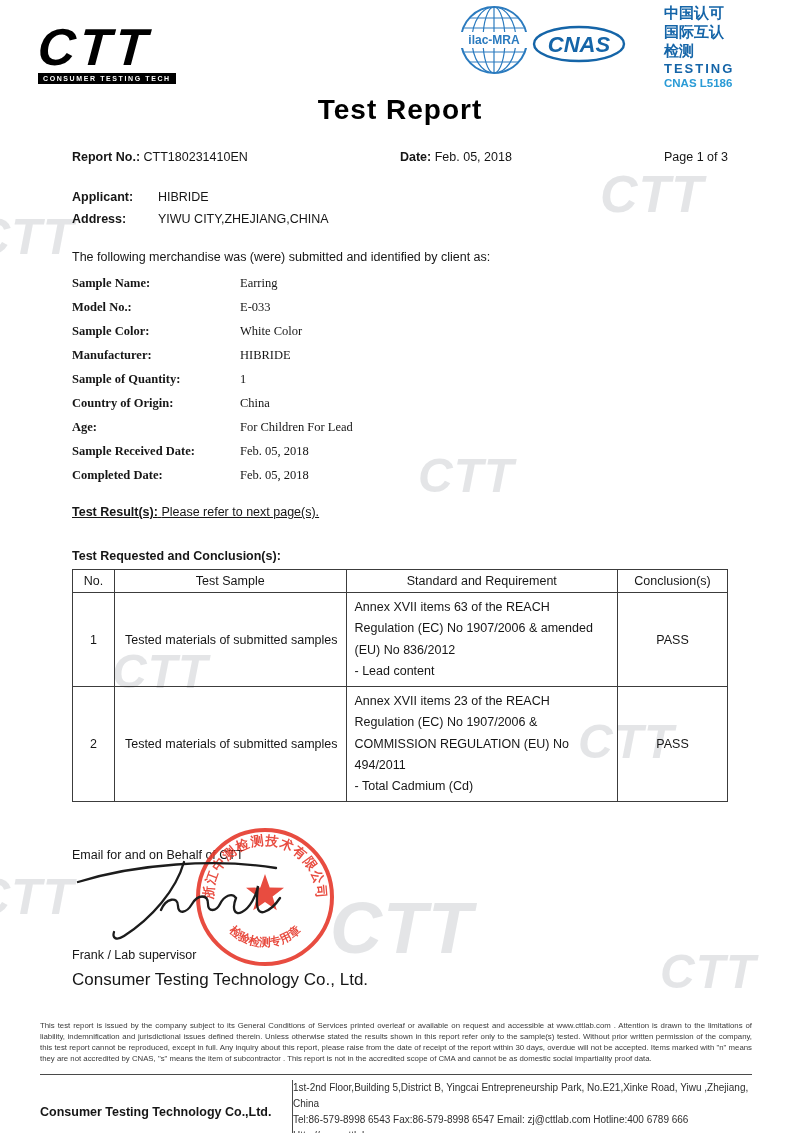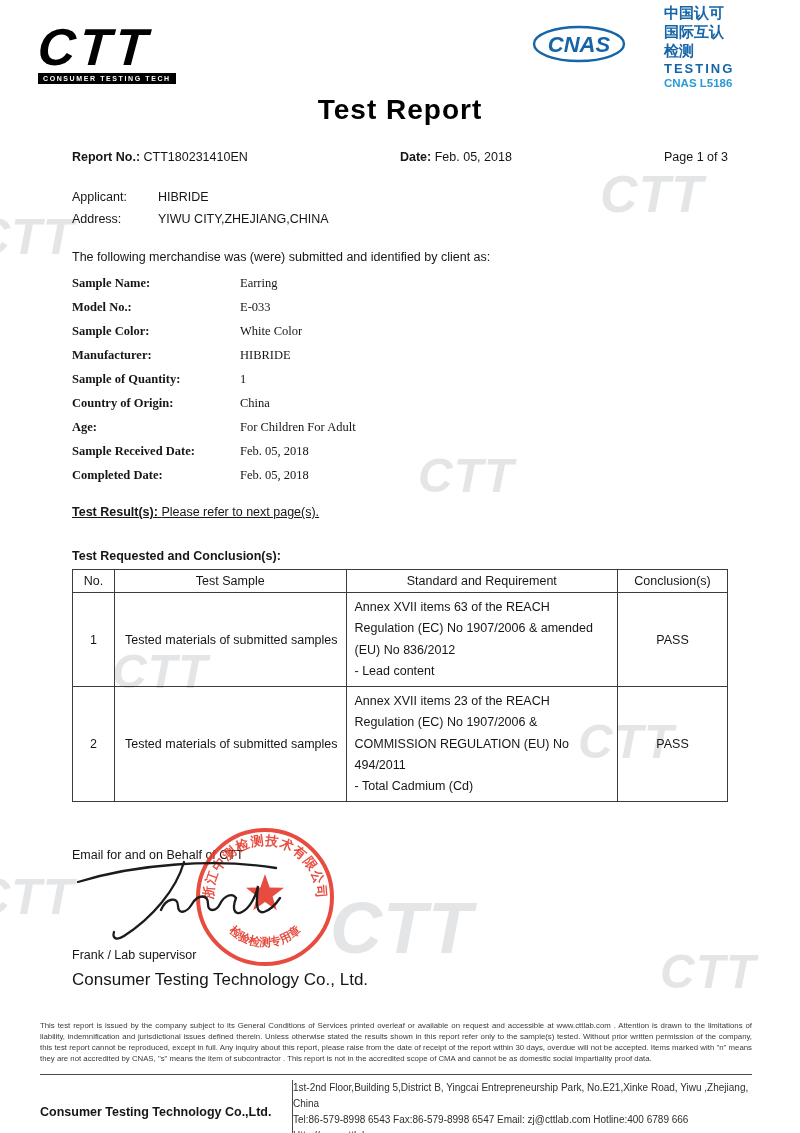--- a/index.html
+++ b/index.html
@@ -57,21 +57,21 @@
 
   
   .meta-row {
     margin-top:24px; display:flex; justify-content:space-between;
     font-size:12.5px;
   }
   .b { font-weight:bold; }
 
   .applicant-block { margin-top:26px; font-size:12.5px; }
   .app-row { display:flex; margin-bottom:8px; }
-  .app-row .lbl { width:86px; font-weight:normal; }
+  .app-row .lbl { width:86px; font-weight:bold; }
 
   .intro { margin-top:24px; font-size:12.5px; }
 
   .fields { margin-top:12px; font-size:12.5px;font-family:Liberation Serif, serif; }
   .field-row { display:flex; margin-bottom:9px; }
   .field-row .lbl { width:168px; font-weight:bold; }
 
   .test-result { margin-top:22px; font-size:12.5px; }
   .test-result .ul { text-decoration:underline; }
 
@@ -130,20 +130,41 @@
 
   <div class="content">
 
     <div class="header">
 
       <div class="ctt-logo">
         <div class="ctt-letters">CTT</div>
         <div class="ctt-tagline">CONSUMER TESTING TECH</div>
       </div>
 
+      <div class="ilac-logo">
+        <svg width="72" height="72" viewBox="0 0 72 72">
+          <defs>
+              <clipPath id="ilacClip">
+                <circle cx="36" cy="36" r="33"></circle>
+              </clipPath>
+            </defs>
+          <circle cx="36" cy="36" r="33" fill="none" stroke="#2b7bbf" stroke-width="2"></circle>
+          <g clip-path="url(#ilacClip)" stroke="#2b7bbf" stroke-width="1.2" fill="none">
+            <ellipse cx="36" cy="36" rx="11" ry="33"></ellipse>
+            <ellipse cx="36" cy="36" rx="22" ry="33"></ellipse>
+            <line x1="3" y1="14" x2="69" y2="14"></line>
+            <line x1="3" y1="24" x2="69" y2="24"></line>
+            <line x1="3" y1="48" x2="69" y2="48"></line>
+            <line x1="3" y1="58" x2="69" y2="58"></line>
+            <line x1="36" y1="3" x2="36" y2="69"></line>
+          </g>
+          <rect x="2" y="28" width="68" height="16" fill="#ffffff"></rect>
+          <text x="36" y="40" text-anchor="middle" font-size="12" font-weight="bold" fill="#2b7bbf">ilac-MRA</text>
+        </svg>
+      </div>
 
       <div class="cnas-logo">
         <svg width="94" height="44" viewBox="0 0 94 44">
           <ellipse cx="47" cy="22" rx="45" ry="17" fill="none" stroke="#1565a8" stroke-width="2.4"></ellipse>
           <text x="47" y="30" text-anchor="middle" font-size="22" font-weight="bold" font-style="italic" fill="#1565a8">CNAS</text>
         </svg>
       </div>
 
       <div class="cn-block">
         <div class="cn-line">中国认可</div>
@@ -201,21 +222,21 @@
       <div class="field-row">
         <span class="lbl">Sample of Quantity:</span>
         <span>1</span>
       </div>
       <div class="field-row">
         <span class="lbl">Country of Origin:</span>
         <span>China</span>
       </div>
       <div class="field-row">
         <span class="lbl">Age:</span>
-        <span>For Children For Adult</span>
+        <span>For Children For Lead</span>
       </div>
       <div class="field-row">
         <span class="lbl">Sample Received Date:</span>
         <span>Feb. 05, 2018</span>
       </div>
       <div class="field-row">
         <span class="lbl">Completed Date:</span>
         <span>Feb. 05, 2018</span>
       </div>
     </div>

